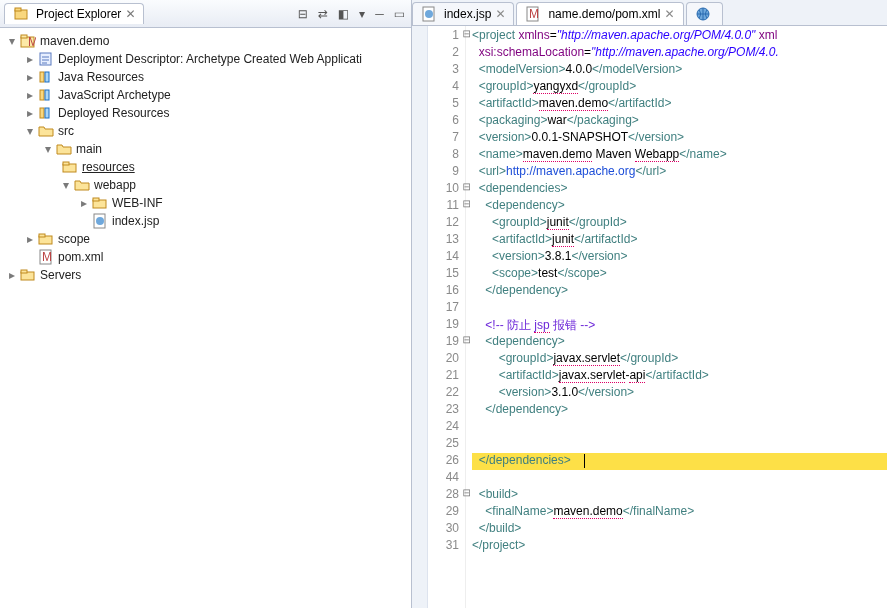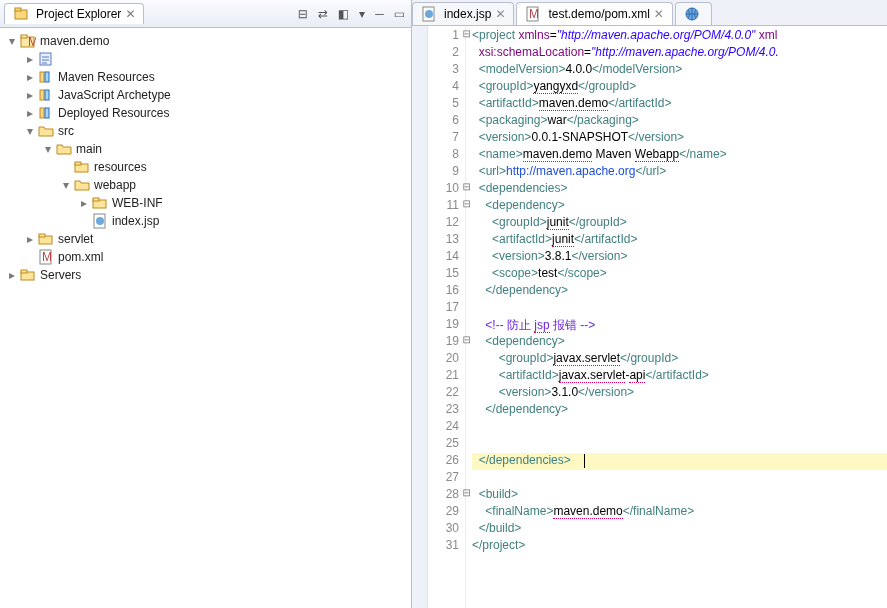--- a/index.html
+++ b/index.html
@@ -20,21 +20,21 @@
   .etab { display: flex; align-items: center; gap: 4px; padding: 3px 8px; border: 1px solid #b8c0d0; border-bottom: none; background: #f5f7fb; margin-right: 2px; border-radius: 4px 4px 0 0; cursor: pointer; white-space: nowrap; }
   .etab.active { background: #fff; }
   .etab .close { color: #888; }
   .editor-body { flex: 1; display: flex; overflow: hidden; }
   .ruler { width: 16px; background: #eef2f8; border-right: 1px solid #dde3ee; }
   .gutter { width: 38px; background: #fff; border-right: 1px solid #eee; font-family: Consolas, "Courier New", monospace; color: #8a8a8a; text-align: right; padding: 2px 6px 2px 0; }
   .gutter .ln { height: 17px; position: relative; }
   .fold { position: absolute; right: -12px; top: 2px; width: 10px; height: 10px; font-size: 10px; line-height: 8px; color: #7a7a7a; }
   .code { flex: 1; font-family: Consolas, "Courier New", monospace; font-size: 12px; padding: 2px 0 2px 6px; white-space: pre; color: #000; position: relative; overflow: hidden; }
   .code .line { height: 17px; }
-  .code .hl { background: #fef9c3; }
+  .code .hl { background: #fde047; }
   .t-tag { color: #3f7f7f; }
   .t-attr { color: #7f007f; }
   .t-str { color: #2a00ff; font-style: italic; }
   .t-val { color: #000; }
   .t-cmt { color: #6d28d9; }
   .t-link { color: #1d4ed8; }
   .uline { border-bottom: 1px dotted #d06; margin-top: 46px; }
   .cursor { display: inline-block; width: 1px; height: 14px; background: #000; vertical-align: middle; }
   svg { display: block; }
 </style>
@@ -75,30 +75,31 @@
         <span class="label">maven.demo</span>
       </div>
       <div class="tree-row" style="padding-left: 22px;">
         <span class="tw">▸</span>
         <span class="ic">
           <svg width="16" height="16">
             <rect x="2" y="2" width="11" height="12" fill="#e7efff" stroke="#5a7abf"></rect>
             <path d="M4 6h7M4 9h7M4 12h5" stroke="#5a7abf"></path>
           </svg>
         </span>
+        <span class="label">Deployment Descriptor: Archetype Created Web Applicati</span>
       </div>
       <div class="tree-row" style="padding-left: 22px;">
         <span class="tw">▸</span>
         <span class="ic">
           <svg width="16" height="16">
             <rect x="2" y="3" width="4" height="10" fill="#f9d77e" stroke="#c08a1e"></rect>
             <rect x="7" y="3" width="4" height="10" fill="#a8d6f9" stroke="#1e6ec0"></rect>
           </svg>
         </span>
-        <span class="label">Maven Resources</span>
+        <span class="label">Java Resources</span>
       </div>
       <div class="tree-row" style="padding-left: 22px;">
         <span class="tw">▸</span>
         <span class="ic">
           <svg width="16" height="16">
             <rect x="2" y="3" width="4" height="10" fill="#f9d77e" stroke="#c08a1e"></rect>
             <rect x="7" y="3" width="4" height="10" fill="#a8d6f9" stroke="#1e6ec0"></rect>
           </svg>
         </span>
         <span class="label">JavaScript Archetype</span>
@@ -124,21 +125,21 @@
       </div>
       <div class="tree-row" style="padding-left: 40px;">
         <span class="tw">▾</span>
         <span class="ic">
           <svg width="16" height="16">
             <path d="M1 4h5l1 2h8v7H1z" fill="#fce49a" stroke="#c08a1e"></path>
           </svg>
         </span>
         <span class="label">main</span>
       </div>
-      <div class="tree-row" style="padding-left: 58px;">
+      <div class="tree-row" style="padding-left: 46px; text-decoration: underline;">
         <span class="tw"> </span>
         <span class="ic">
           <svg width="16" height="16">
             <rect x="1" y="5" width="13" height="8" fill="#fce49a" stroke="#c08a1e"></rect>
             <rect x="1" y="3" width="6" height="3" fill="#fce49a" stroke="#c08a1e"></rect>
           </svg>
         </span>
         <span class="label">resources</span>
       </div>
       <div class="tree-row" style="padding-left: 58px;">
@@ -171,21 +172,21 @@
         <span class="label">index.jsp</span>
       </div>
       <div class="tree-row" style="padding-left: 22px;">
         <span class="tw">▸</span>
         <span class="ic">
           <svg width="16" height="16">
             <rect x="1" y="5" width="13" height="8" fill="#fce49a" stroke="#c08a1e"></rect>
             <rect x="1" y="3" width="6" height="3" fill="#fce49a" stroke="#c08a1e"></rect>
           </svg>
         </span>
-        <span class="label">servlet</span>
+        <span class="label">scope</span>
       </div>
       <div class="tree-row" style="padding-left: 22px;">
         <span class="tw"> </span>
         <span class="ic">
           <svg width="16" height="16">
             <rect x="2" y="1" width="11" height="14" fill="#fff" stroke="#888"></rect>
             <text x="4" y="12" font-size="8" fill="#b44">M</text>
           </svg>
         </span>
         <span class="label">pom.xml</span>
@@ -215,21 +216,21 @@
         <span>index.jsp</span>
         <span class="close">✕</span>
       </div>
       <div class="etab active">
         <span class="ic">
           <svg width="16" height="16">
             <rect x="2" y="1" width="11" height="14" fill="#fff" stroke="#888"></rect>
             <text x="4" y="12" font-size="8" fill="#b44">M</text>
           </svg>
         </span>
-        <span>test.demo/pom.xml</span>
+        <span>name.demo/pom.xml</span>
         <span class="close">✕</span>
       </div>
       <div class="etab">
         <span class="ic">
           <svg width="16" height="16">
             <circle cx="8" cy="8" r="6" fill="#6fa8dc" stroke="#2a6bb0"></circle>
             <path d="M2 8h12M8 2v12M4 4c2 3 2 5 0 8M12 4c-2 3-2 5 0 8" stroke="#2a6bb0" fill="none"></path>
           </svg>
         </span>
       </div>
@@ -256,21 +257,21 @@
         <div class="ln">17</div>
         <div class="ln">19</div>
         <div class="ln">19<span class="fold">⊟</span></div>
         <div class="ln">20</div>
         <div class="ln">21</div>
         <div class="ln">22</div>
         <div class="ln">23</div>
         <div class="ln">24</div>
         <div class="ln">25</div>
         <div class="ln">26</div>
-        <div class="ln">27</div>
+        <div class="ln">44</div>
         <div class="ln">28<span class="fold">⊟</span></div>
         <div class="ln">29</div>
         <div class="ln">30</div>
         <div class="ln">31</div>
       </div>
     <div class="code" id="code"><div class="line"><span class="t-tag">&lt;project</span><span class="t-val"> </span><span class="t-attr">xmlns</span><span class="t-val">=</span><span class="t-str">"http://maven.apache.org/POM/4.0.0"</span><span class="t-val"> </span><span class="t-attr">xml</span></div><div class="line"><span class="t-val">  </span><span class="t-attr">xsi:schemaLocation</span><span class="t-val">=</span><span class="t-str">"http://maven.apache.org/POM/4.0.</span></div><div class="line"><span class="t-val">  </span><span class="t-tag">&lt;modelVersion&gt;</span><span class="t-val">4.0.0</span><span class="t-tag">&lt;/modelVersion&gt;</span></div><div class="line"><span class="t-val">  </span><span class="t-tag">&lt;groupId&gt;</span><span class="t-val uline">yangyxd</span><span class="t-tag">&lt;/groupId&gt;</span></div><div class="line"><span class="t-val">  </span><span class="t-tag">&lt;artifactId&gt;</span><span class="t-val uline">maven.demo</span><span class="t-tag">&lt;/artifactId&gt;</span></div><div class="line"><span class="t-val">  </span><span class="t-tag">&lt;packaging&gt;</span><span class="t-val">war</span><span class="t-tag">&lt;/packaging&gt;</span></div><div class="line"><span class="t-val">  </span><span class="t-tag">&lt;version&gt;</span><span class="t-val">0.0.1-SNAPSHOT</span><span class="t-tag">&lt;/version&gt;</span></div><div class="line"><span class="t-val">  </span><span class="t-tag">&lt;name&gt;</span><span class="t-val uline">maven.demo</span><span class="t-val"> Maven </span><span class="t-val uline">Webapp</span><span class="t-tag">&lt;/name&gt;</span></div><div class="line"><span class="t-val">  </span><span class="t-tag">&lt;url&gt;</span><span class="t-link">http://maven.apache.org</span><span class="t-tag">&lt;/url&gt;</span></div><div class="line"><span class="t-val">  </span><span class="t-tag">&lt;dependencies&gt;</span></div><div class="line"><span class="t-val">    </span><span class="t-tag">&lt;dependency&gt;</span></div><div class="line"><span class="t-val">      </span><span class="t-tag">&lt;groupId&gt;</span><span class="t-val uline">junit</span><span class="t-tag">&lt;/groupId&gt;</span></div><div class="line"><span class="t-val">      </span><span class="t-tag">&lt;artifactId&gt;</span><span class="t-val uline">junit</span><span class="t-tag">&lt;/artifactId&gt;</span></div><div class="line"><span class="t-val">      </span><span class="t-tag">&lt;version&gt;</span><span class="t-val">3.8.1</span><span class="t-tag">&lt;/version&gt;</span></div><div class="line"><span class="t-val">      </span><span class="t-tag">&lt;scope&gt;</span><span class="t-val">test</span><span class="t-tag">&lt;/scope&gt;</span></div><div class="line"><span class="t-val">    </span><span class="t-tag">&lt;/dependency&gt;</span></div><div class="line"><span class="t-val"> </span></div><div class="line"><span class="t-val">    </span><span class="t-cmt">&lt;!-- 防止 </span><span class="t-cmt uline">jsp</span><span class="t-cmt"> 报错 --&gt;</span></div><div class="line"><span class="t-val">    </span><span class="t-tag">&lt;dependency&gt;</span></div><div class="line"><span class="t-val">        </span><span class="t-tag">&lt;groupId&gt;</span><span class="t-val uline">javax.servlet</span><span class="t-tag">&lt;/groupId&gt;</span></div><div class="line"><span class="t-val">        </span><span class="t-tag">&lt;artifactId&gt;</span><span class="t-val uline">javax.servlet</span><span class="t-val">-</span><span class="t-val uline">api</span><span class="t-tag">&lt;/artifactId&gt;</span></div><div class="line"><span class="t-val">        </span><span class="t-tag">&lt;version&gt;</span><span class="t-val">3.1.0</span><span class="t-tag">&lt;/version&gt;</span></div><div class="line"><span class="t-val">    </span><span class="t-tag">&lt;/dependency&gt;</span></div><div class="line"><span class="t-val"> </span></div><div class="line"><span class="t-val"> </span></div><div class="line hl"><span class="t-val">  </span><span class="t-tag">&lt;/dependencies&gt;</span><span class="t-val">    </span><span class="cursor"></span></div><div class="line"><span class="t-val"> </span></div><div class="line"><span class="t-val">  </span><span class="t-tag">&lt;build&gt;</span></div><div class="line"><span class="t-val">    </span><span class="t-tag">&lt;finalName&gt;</span><span class="t-val uline">maven.demo</span><span class="t-tag">&lt;/finalName&gt;</span></div><div class="line"><span class="t-val">  </span><span class="t-tag">&lt;/build&gt;</span></div><div class="line"><span class="t-tag">&lt;/project&gt;</span></div></div>
   </div>
 </div>
 
 </body></html>

